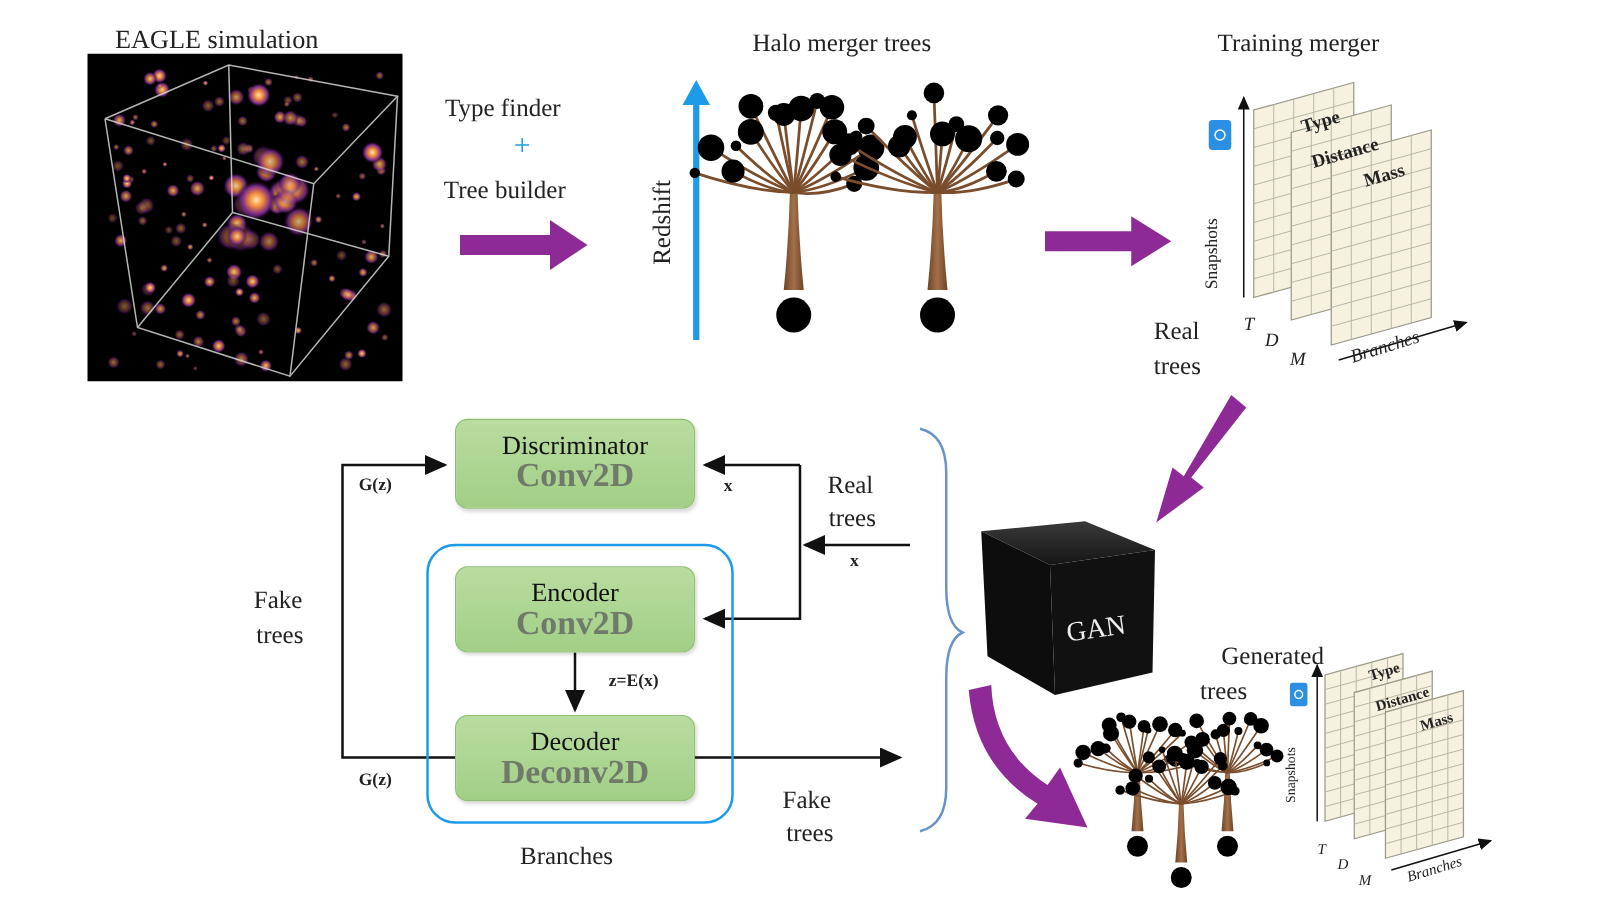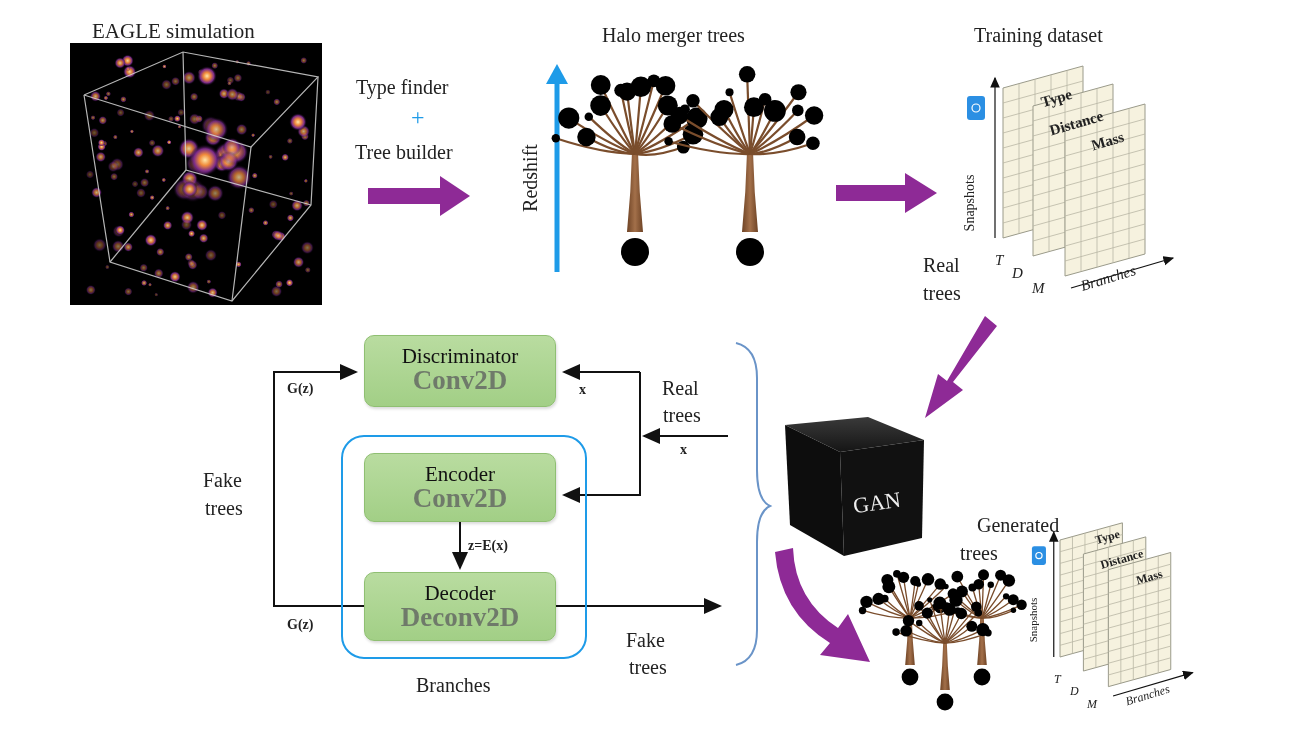--- a/index.html
+++ b/index.html
@@ -507,21 +507,21 @@
 
 <div class="lbl" style="left:92px;top:19px;font-size:21px;">EAGLE simulation</div>
 
 <div class="lbl" style="left:356px;top:75px;">Type finder</div>
 <div class="lbl" style="left:411px;top:105px;color:#1e9be8;font-size:24px;">+</div>
 <div class="lbl" style="left:355px;top:140px;">Tree builder</div>
 
 <div class="lbl" style="left:602px;top:23px;text-align:right;">Halo merger trees</div>
 <div class="lbl" style="left:490px;top:166px;transform:rotate(-90deg);width:80px;">Redshift</div>
 
-<div class="lbl" style="left:974px;top:23px;">Training dataset</div>
+<div class="lbl" style="left:974px;top:23px;">Training merger</div>
 
 <div class="lbl" style="left:923px;top:253px;">Real</div>
 <div class="lbl" style="left:923px;top:281px;">trees</div>
 
 <div class="abs" style="left:1041px;top:90px;font-size:15px;font-weight:bold;transform:rotate(-16deg);">Type</div>
 <div class="abs" style="left:1049px;top:115px;font-size:15px;font-weight:bold;transform:rotate(-16deg);">Distance</div>
 <div class="abs" style="left:1091px;top:133px;font-size:15px;font-weight:bold;transform:rotate(-16deg);">Mass</div>
 <div class="abs" style="left:942px;top:195px;font-size:14px;transform:rotate(-90deg);">Snapshots</div>
 <div class="abs" style="left:995px;top:252px;font-size:15px;font-style:italic;">T</div>
 <div class="abs" style="left:1012px;top:265px;font-size:15px;font-style:italic;">D</div>
@@ -551,21 +551,21 @@
 </div>
 <div class="box" style="left:364px;top:572px;width:190px;height:67px;">
   <div class="t1">Decoder</div>
   <div class="t2">Deconv2D</div>
 </div>
 
 <div class="small-b" style="left:287px;top:381px;">G(z)</div>
 <div class="small-b" style="left:287px;top:617px;">G(z)</div>
 <div class="small-b" style="left:579px;top:382px;">x</div>
 <div class="small-b" style="left:680px;top:442px;">x</div>
-<div class="small-b" style="left:468px;top:538px;">z=E(x)</div>
+<div class="small-b" style="left:487px;top:538px;">z=E(x)</div>
 
 <div class="lbl" style="left:662px;top:376px;">Real</div>
 <div class="lbl" style="left:663px;top:403px;">trees</div>
 <div class="lbl" style="left:203px;top:468px;">Fake</div>
 <div class="lbl" style="left:205px;top:496px;">trees</div>
 <div class="lbl" style="left:626px;top:628px;">Fake</div>
 <div class="lbl" style="left:629px;top:655px;">trees</div>
 <div class="lbl" style="left:416px;top:673px;">Branches</div>
 
 </body></html>

